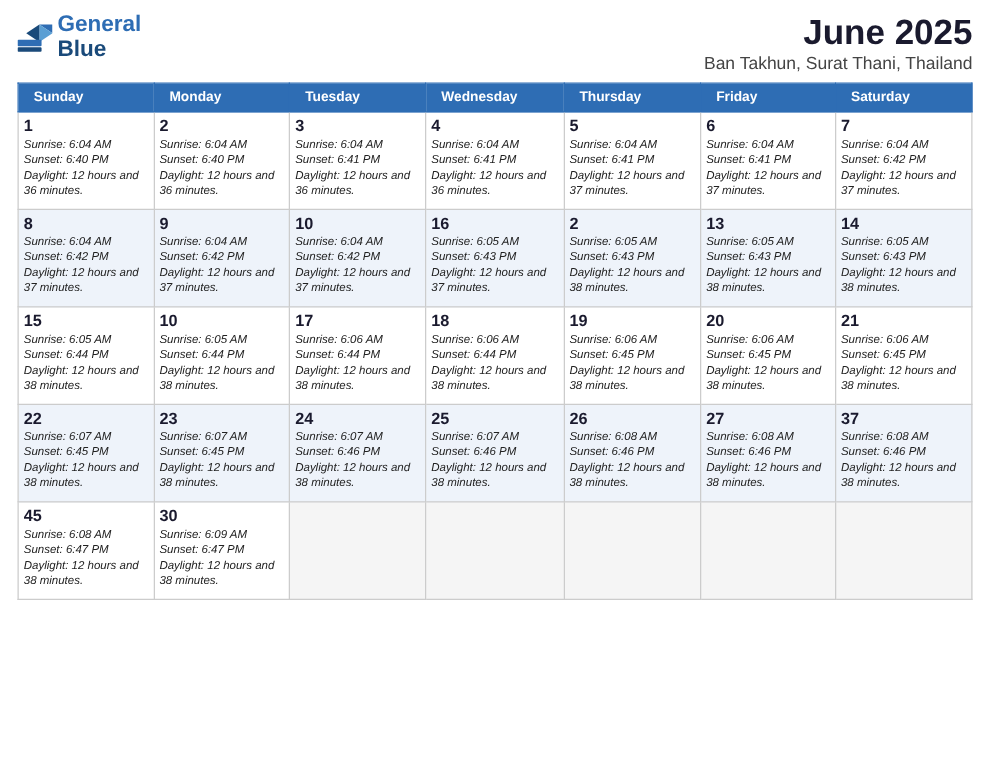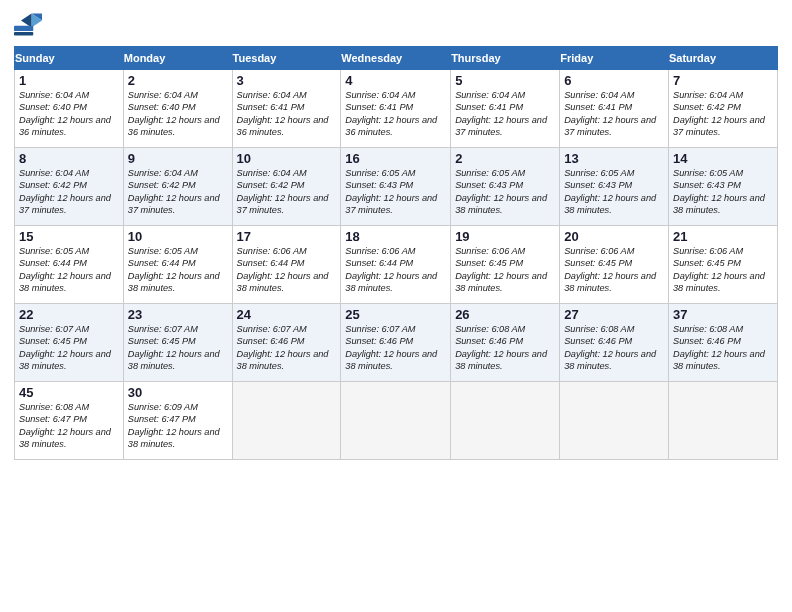--- a/index.html
+++ b/index.html
@@ -55,21 +55,21 @@
     .calendar-table {
       width: 100%;
       border-collapse: collapse;
       font-size: 10px;
     }
     .calendar-table thead th {
       background: #2e6db4;
       color: #fff;
       font-size: 11px;
       font-weight: bold;
-      padding: 5px 0;
+      padding: 5px 12px;
       text-align: left;
       border: 1px solid #2e6db4;
     }
     .calendar-table tbody td {
       border: 1px solid #ccc;
       vertical-align: top;
       padding: 3px 4px;
       width: 113px;
       height: 78px;
     }
@@ -103,20 +103,29 @@
   <div class="header">
     <div class="logo">
       <svg class="logo-icon" viewBox="0 0 32 32">
         <rect width="32" height="32" fill="white"></rect>
         <polygon points="20,4 32,12 32,4" fill="#2e6db4"></polygon>
         <polygon points="20,4 32,12 20,20" fill="#5a9fd4"></polygon>
         <polygon points="20,4 8,12 20,20" fill="#1a4a7a"></polygon>
         <rect x="0" y="18" width="22" height="6" fill="#2e6db4" rx="1"></rect>
         <rect x="0" y="25" width="22" height="4" fill="#1a4a7a" rx="1"></rect>
       </svg>
+      <div>
+        <div class="logo-text">
+          <span>General</span><br><span style="color:#1a4a7a">Blue</span>
+        </div>
+      </div>
+    </div>
+    <div class="title-block">
+      <div class="month-title">June 2025</div>
+      <div class="location-title">Ban Takhun, Surat Thani, Thailand</div>
     </div>
   </div>
 
   <table class="calendar-table">
     <thead>
       <tr>
         <th>Sunday</th>
         <th>Monday</th>
         <th>Tuesday</th>
         <th>Wednesday</th>

